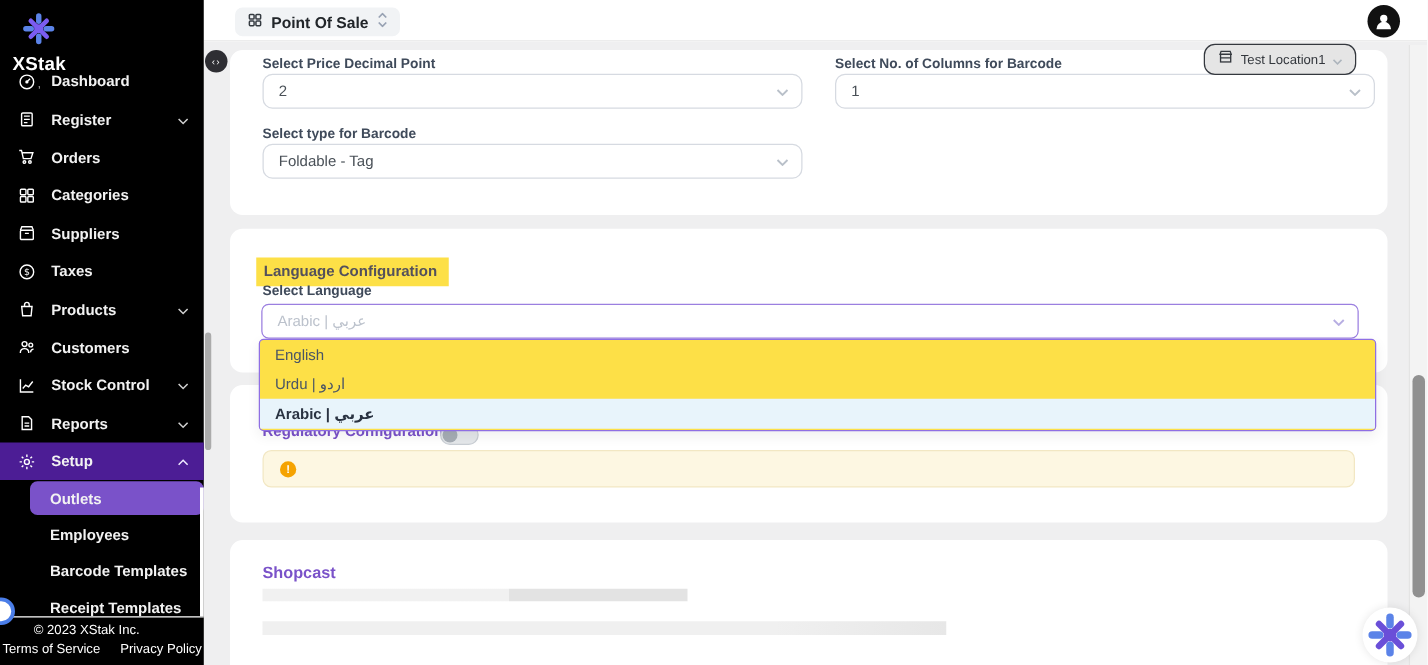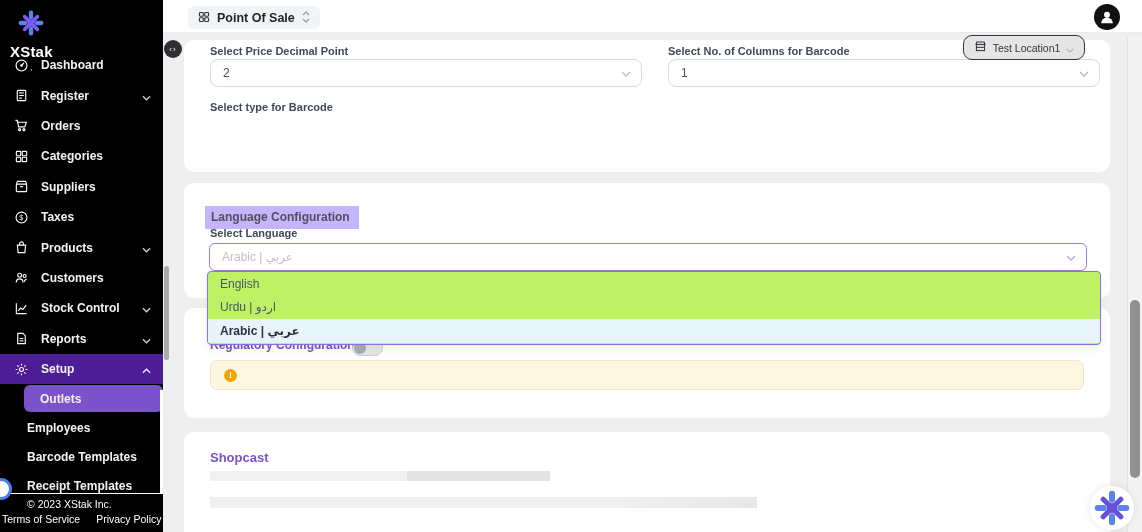--- a/index.html
+++ b/index.html
@@ -10,21 +10,21 @@
   
   .sidebar { position:absolute; left:0; top:0; width:163px; height:532px; background:#000; z-index:20; }
   .logo { position:absolute; left:10px; top:10px; display:flex; align-items:center; gap:7px;flex-direction:column; }
   .logo-text { color:#fff; font-size:15px; font-weight:700; letter-spacing:.2px; }
   .logo-mark { color:#cfcfcf; font-size:9px; vertical-align:top; }
   .nav { position:absolute; left:0; top:50px; right:0; }
   .nav-item { height:30.4px; display:flex; align-items:center; padding-left:14px; gap:12px; position:relative; cursor:pointer; }
   .nav-item .nav-label { color:#f2f2f2; font-size:12px; font-weight:600; }
   .nav-item .chev { position:absolute; right:12px; top:50%; transform:translateY(-50%); }
   .nav-item.active { background:#4c1d95; }
-  .subitem { height:29px; display:flex; align-items:center; padding-left:27px; cursor:pointer; }
+  .subitem { height:29px; display:flex; align-items:center; padding-left:40px; cursor:pointer; }
   .subitem .nav-label { color:#f2f2f2; font-size:12px; font-weight:600; }
   .subitem.active { background:#7a52c9; border-radius:6px; margin:1px 0 1px 24px; padding-left:16px; height:27px; }
   .side-scroll-white { position:absolute; left:160px; top:390px; width:3px; height:142px; background:#fff; z-index:25; }
   .sidebar-footer { position:absolute; left:0; bottom:0; width:163px; height:39px; background:#000; border-top:1px solid #fff; z-index:30; }
   .copyright { position:absolute; left:7px; top:4px; color:#fff; font-size:10.5px;padding-left:20px; }
   .footer-links { position:absolute; left:2px; top:19px; display:flex; gap:16px; }
   .footer-links span { color:#fff; font-size:10.5px; cursor:pointer; }
   .chat-bubble { position:absolute; left:-10px; top:478px; width:22px; height:22px; border-radius:50%; background:#fff; border:3px solid #4a7de8; z-index:40; }
 
   
@@ -42,24 +42,24 @@
   .card { position:absolute; background:#fff; border-radius:10px; }
   .card1 { left:184px; top:40px; width:926px; height:132px; }
   .card2 { left:184px; top:183px; width:926px; height:115px; }
   .card3 { left:184px; top:308px; width:926px; height:110px; }
   .card4 { left:184px; top:432px; width:926px; height:110px; }
 
   .field-label { position:absolute; font-size:11px; font-weight:700; color:#3f4a5a; }
   .select { position:absolute; height:28px; background:#fff; border:1px solid #d6dae1; border-radius:8px; display:flex; align-items:center; padding:0 12px; font-size:12px; color:#495057; cursor:pointer; }
   .select .sel-chev { position:absolute; right:10px; top:50%; transform:translateY(-50%); }
 
-  .hl-title { position:absolute; left:21px; top:23px; background:#c4b5fd; padding:4px 9px 5px 6px; font-size:12px; font-weight:700; color:#53505c;text-align:center; }
+  .hl-title { position:absolute; left:21px; top:23px; background:#fde047; padding:4px 9px 5px 6px; font-size:12px; font-weight:700; color:#53505c;text-align:center; }
   .lang-select { left:25px; top:60px; width:878px; border:1.5px solid #9b7fe0; border-radius:6px; color:#bcc2cc; }
 
-  .dropdown { position:absolute; left:207px; top:271px; width:894px; height:74px; background:#bef264; border:1.5px solid #8f6fe3; border-radius:4px; z-index:50; overflow:hidden; box-shadow:0 4px 10px rgba(0,0,0,.06); }
+  .dropdown { position:absolute; left:207px; top:271px; width:894px; height:74px; background:#fde047; border:1.5px solid #8f6fe3; border-radius:4px; z-index:50; overflow:hidden; box-shadow:0 4px 10px rgba(0,0,0,.06); }
   .opt { height:23.6px; display:flex; align-items:center; padding-left:12px; font-size:12px; color:#4a5565; cursor:pointer; }
   .opt.selected { background:#e8f4fb; font-weight:700; color:#2a3342; }
 
   .reg-title { position:absolute; left:26px; top:30px; font-size:12px; font-weight:700; color:#7a52c9; }
   .toggle { position:absolute; left:168px; top:32px; width:31px; height:16px; border-radius:9px; background:#e4e7ea; border:1px solid #c9ced4; cursor:pointer; }
   .toggle .knob { position:absolute; left:1px; top:1px; width:12px; height:12px; border-radius:50%; background:#a6adb5; }
   .warning { position:absolute; left:26px; top:52px; width:874px; height:30px; background:#fdf7e2; border:1px solid #f2e7c3; border-radius:7px; display:flex; align-items:center; gap:9px; padding-left:13px; }
   .warn-dot { width:13px; height:13px; border-radius:50%; background:#f5a302; color:#fff; font-size:9px; font-weight:700; display:flex; align-items:center; justify-content:center; flex:0 0 auto; }
   .warn-text { font-size:11.5px; color:#5f5c51; }
 
@@ -125,20 +125,26 @@
           </svg></span>
     </div>
     <span class="field-label" style="left:484px;top:5px;">Select No. of Columns for Barcode</span>
     <div class="select" style="left:484px;top:19px;width:432px;">
       <span>1</span>
       <span class="sel-chev"><svg width="10" height="6" viewBox="0 0 10 6" fill="none" stroke="#b9c0c9" stroke-width="1.5">
             <polyline points="1,1 5,5 9,1"></polyline>
           </svg></span>
     </div>
     <span class="field-label" style="left:26px;top:61px;">Select type for Barcode</span>
+    <div class="select" style="left:26px;top:75px;width:432px;">
+      <span>Foldable - Tag</span>
+      <span class="sel-chev"><svg width="10" height="6" viewBox="0 0 10 6" fill="none" stroke="#b9c0c9" stroke-width="1.5">
+            <polyline points="1,1 5,5 9,1"></polyline>
+          </svg></span>
+    </div>
   </div>
 
   <div class="card card2">
     <span class="hl-title">Language Configuration</span>
     <span class="field-label" style="left:26px;top:44px;">Select Language</span>
     <div class="select lang-select">
       <span>Arabic | عربي</span>
       <span class="sel-chev"><svg width="10" height="6" viewBox="0 0 10 6" fill="none" stroke="#b7aee2" stroke-width="1.5">
             <polyline points="1,1 5,5 9,1"></polyline>
           </svg></span>

